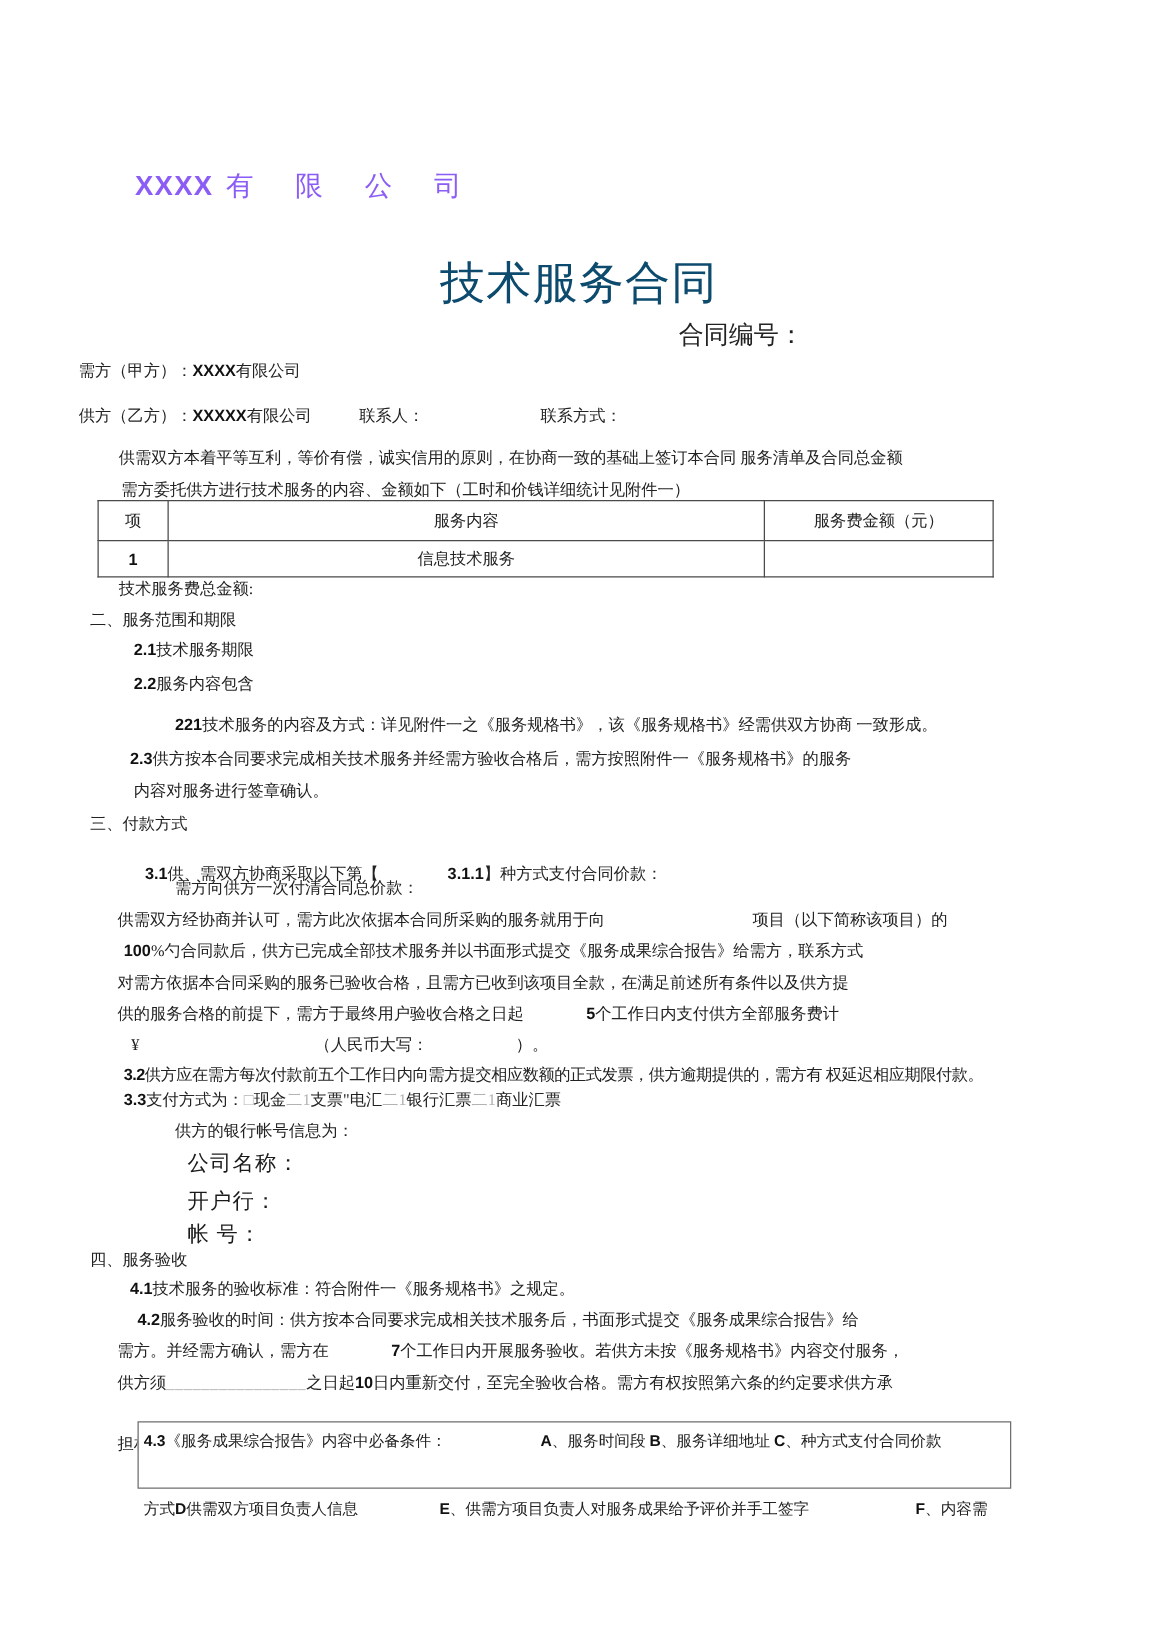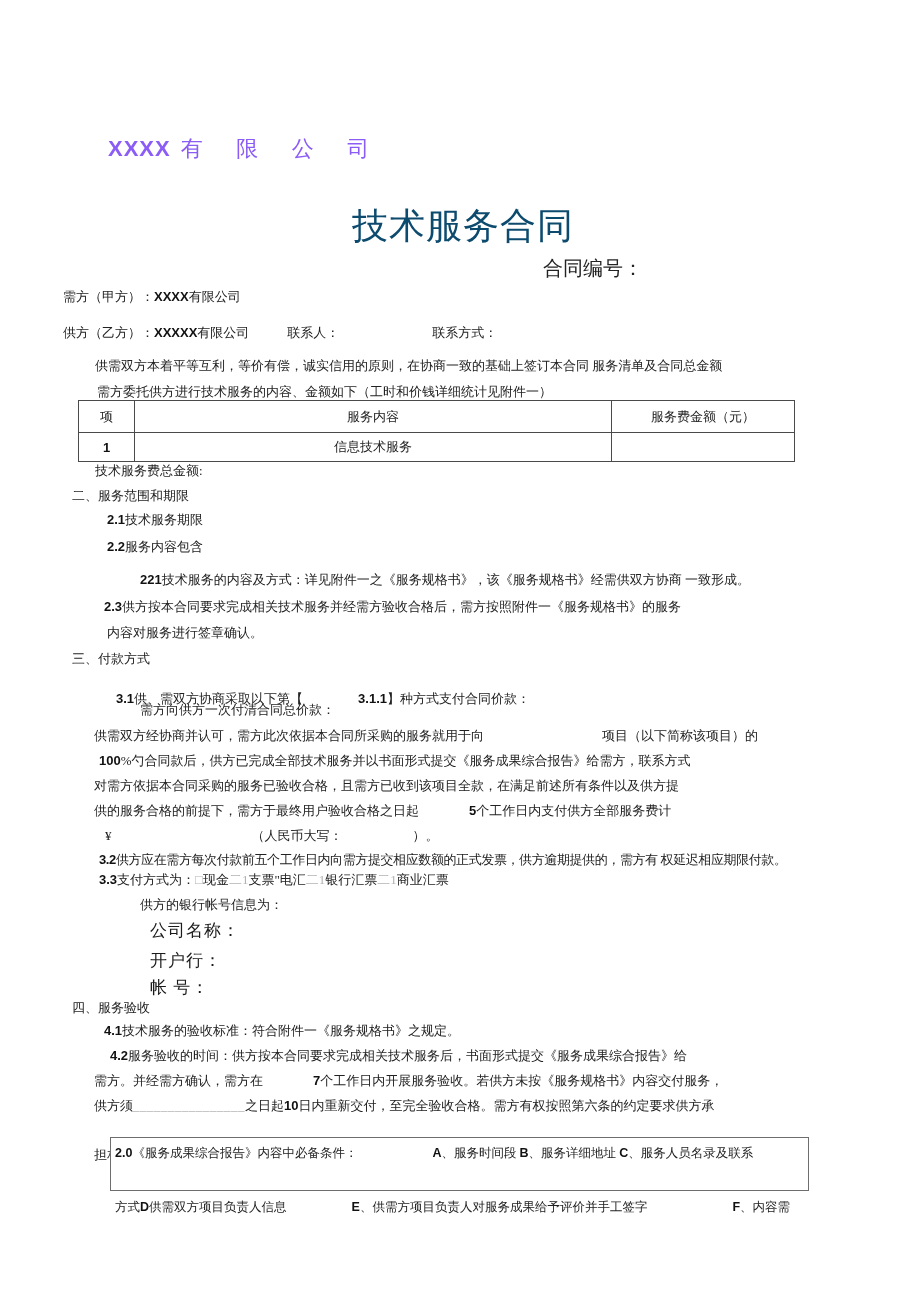--- a/index.html
+++ b/index.html
@@ -136,20 +136,20 @@
   <div class="line" style="left:94px;top:1073px;">
     <span>需方。并经需方确认，需方在</span><span class="sp" style="width:50px;"></span><span class="num">7</span><span>个工作日内开展服务验收。若供方未按《服务规格书》内容交付服务，</span>
   </div>
   <div class="line" style="left:94px;top:1098px;">
     <span>供方须</span><span class="blank">________________</span><span>之日起</span><span class="num">10</span><span>日内重新交付，至完全验收合格。需方有权按照第六条的约定要求供方承</span>
   </div>
   <div class="line" style="left:94px;top:1147px;">担相应的违约责任。</div>
 
   <div class="box43">
     <div class="bline" style="top:7px;">
-      <span class="num">2.0</span><span>《服务成果综合报告》内容中必备条件：</span><span class="sp" style="width:75px;"></span><span class="num">A</span><span>、服务时间段 </span><span class="num">B</span><span>、服务详细地址 </span><span class="num">C</span><span>、服务人员名录及联系</span>
+      <span class="num">4.3</span><span>《服务成果综合报告》内容中必备条件：</span><span class="sp" style="width:75px;"></span><span class="num">A</span><span>、服务时间段 </span><span class="num">B</span><span>、服务详细地址 </span><span class="num">C</span><span>、种方式支付合同价款</span>
     </div>
     <div class="bline" style="top:33px;margin-top:28px;">
       <span>方式</span><span class="num">D</span><span>供需双方项目负责人信息</span><span class="sp" style="width:65px;"></span><span class="num">E</span><span>、供需方项目负责人对服务成果给予评价并手工签字</span><span class="sp" style="width:85px;"></span><span class="num">F</span><span>、内容需</span>
     </div>
   </div>
 
 </div>
 
 </body></html>

